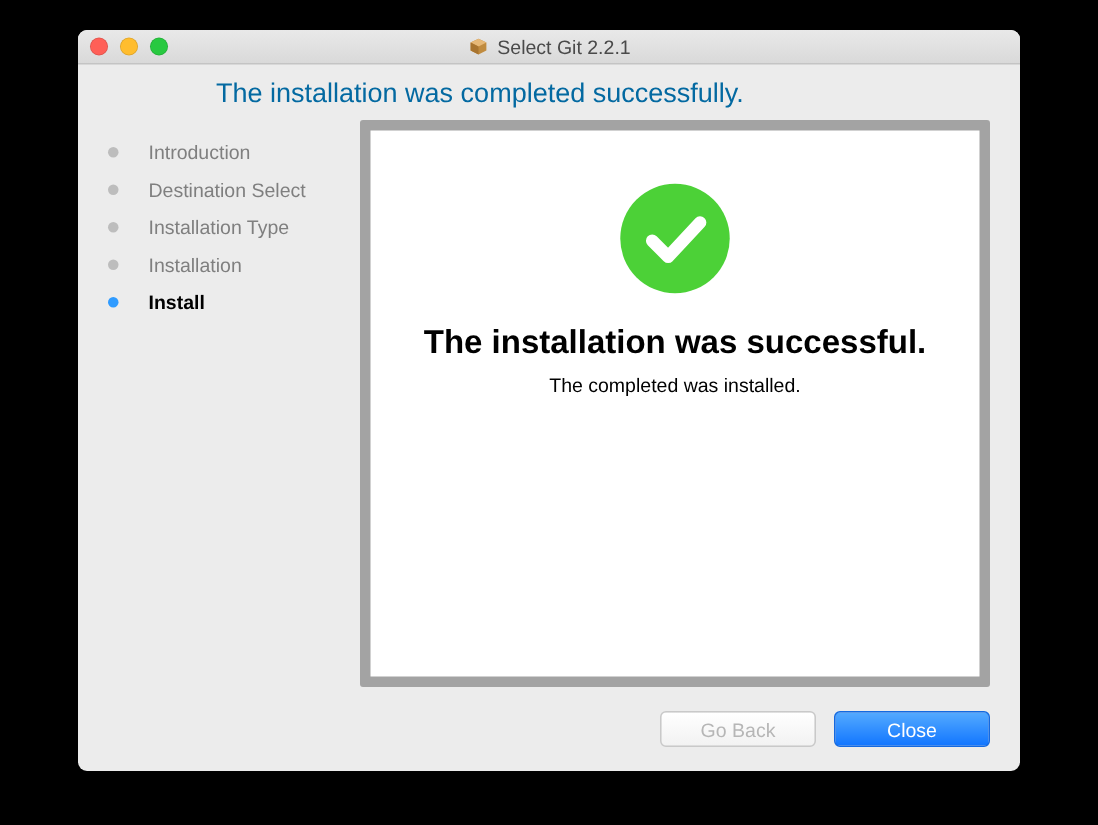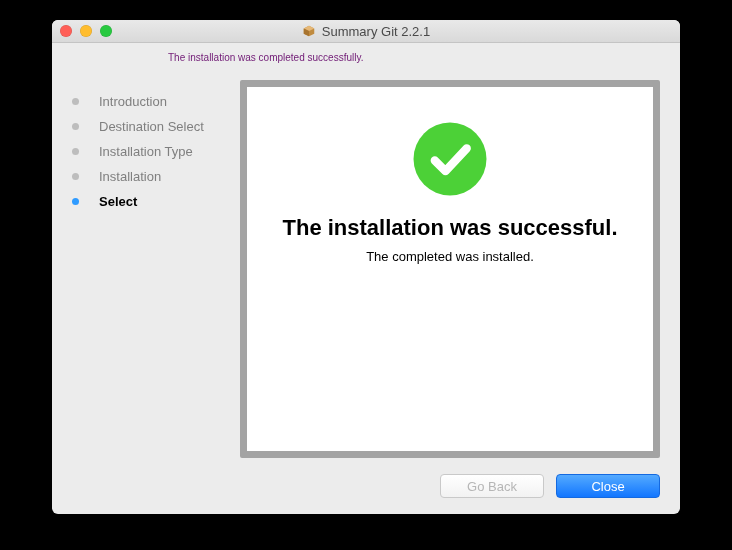--- a/index.html
+++ b/index.html
@@ -60,23 +60,23 @@
   .pkg-icon {
     width: 14px; height: 14px;
     display:inline-block;
   }
   .body {
     flex: 1;
     display: flex;
     flex-direction: column;
   }
   .header-row {
-    font-size: 10px;
-    color: #701a75;
-    padding-left: 116px;
+    font-size: 18px;
+    color: #0369a1;
+    padding-left: 92px;
     padding-top: 9px;
     height: 28px;
   }
   .content-row {
     flex: 1;
     display: flex;
     padding-left: 20px;
     padding-right: 20px;
   }
   .sidebar {
@@ -164,21 +164,21 @@
       <div class="tl-dot tl-max"></div>
     </div>
     <div class="title">
       <span class="pkg-icon">
         <svg viewBox="0 0 16 16" width="14" height="14">
           <path d="M2 5 L8 2 L14 5 L14 11 L8 14 L2 11 Z" fill="#c08b3f"></path>
           <path d="M2 5 L8 8 L14 5 L8 2 Z" fill="#e6b877"></path>
           <path d="M8 8 L8 14 L2 11 L2 5 Z" fill="#a8742f"></path>
         </svg>
       </span>
-      <span>Summary Git 2.2.1</span>
+      <span>Select Git 2.2.1</span>
     </div>
   </div>
 
   <div class="body">
 
     <div class="header-row">The installation was completed successfully.</div>
 
     <div class="content-row">
 
       <div class="sidebar">
@@ -193,21 +193,21 @@
         <div class="step">
           <div class="bullet"></div>
           <span>Installation Type</span>
         </div>
         <div class="step">
           <div class="bullet"></div>
           <span>Installation</span>
         </div>
         <div class="step active">
           <div class="bullet"></div>
-          <span>Select</span>
+          <span>Install</span>
         </div>
       </div>
 
       <div class="panel">
         <svg class="check-circle" viewBox="0 0 100 100">
           <circle cx="50" cy="50" r="48" fill="#4cd137"></circle>
           <path d="M30 52 L44 66 L72 36" fill="none" stroke="#fff" stroke-width="11" stroke-linecap="round" stroke-linejoin="round"></path>
         </svg>
         <div class="success-heading">The installation was successful.</div>
         <div class="success-sub">The completed was installed.</div>

